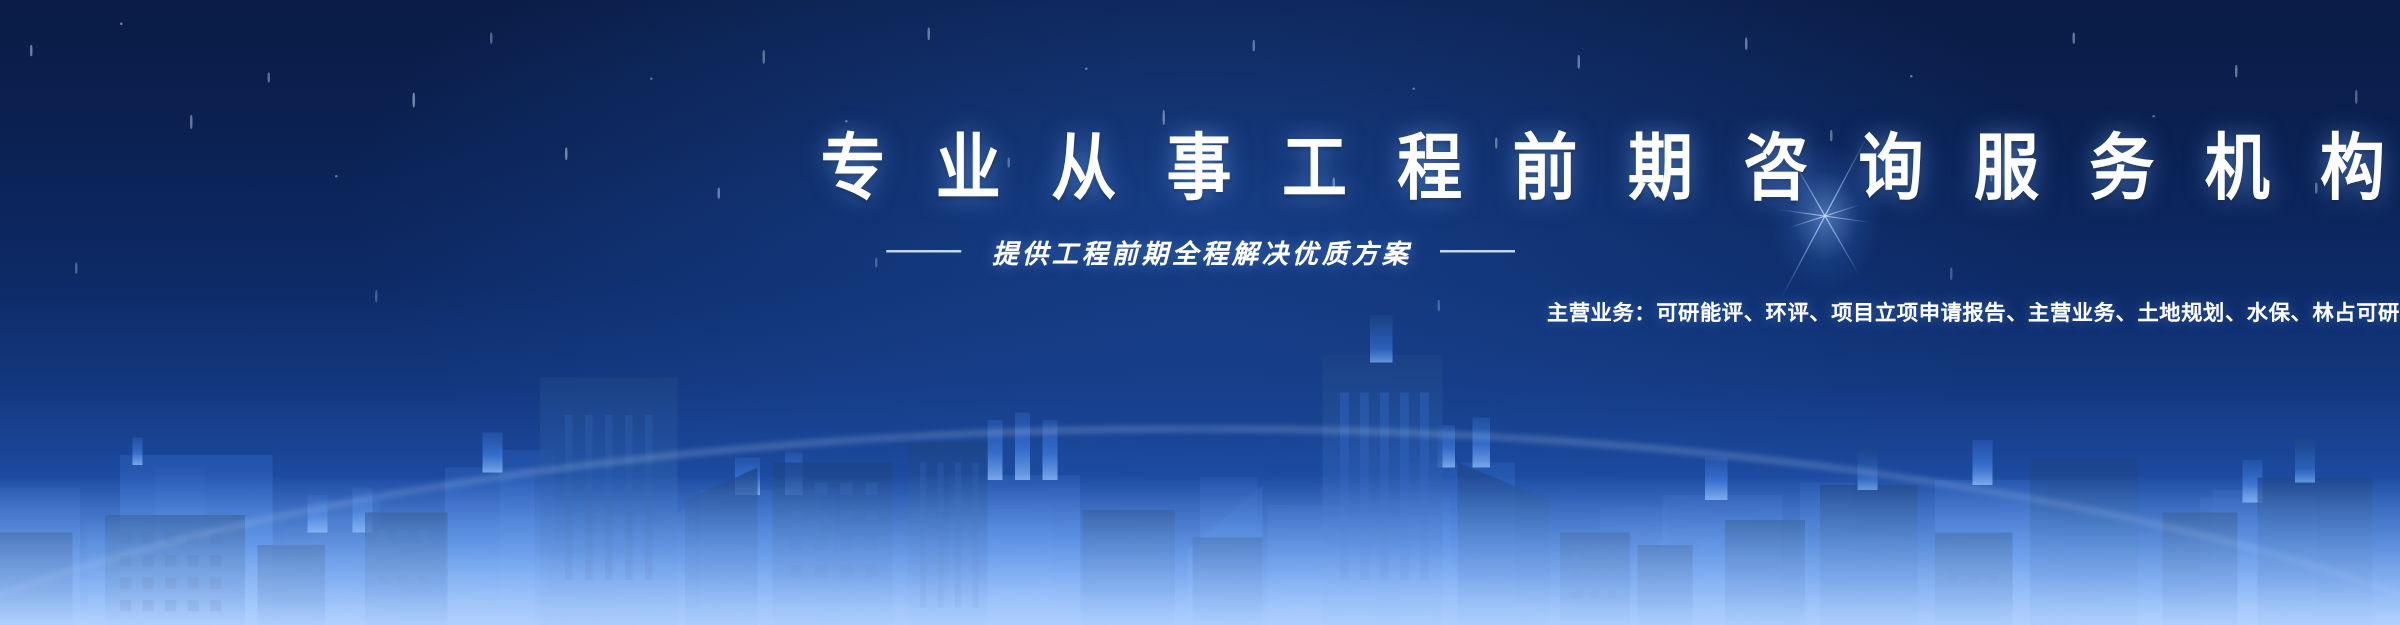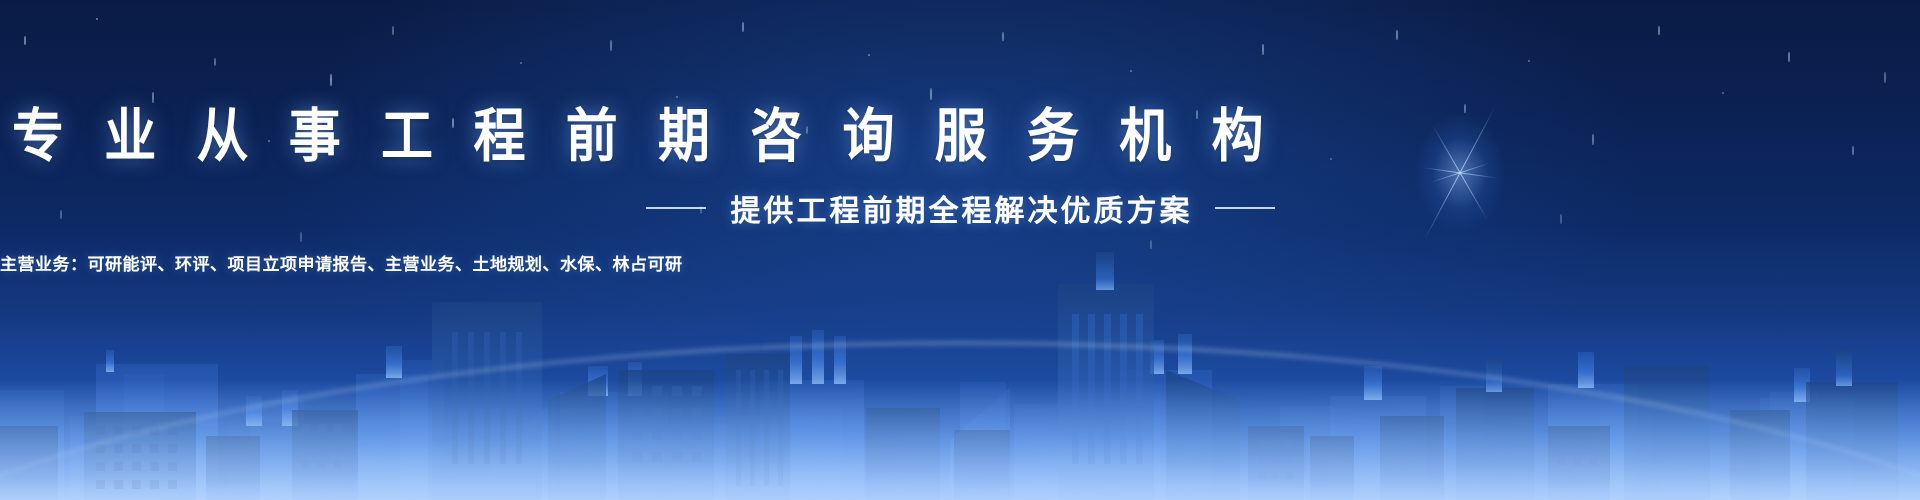--- a/index.html
+++ b/index.html
@@ -90,21 +90,21 @@
     filter:blur(2.5px);
   }
   .bottom-wash{
     position:absolute;left:0;right:0;bottom:0;height:120px;
     background:linear-gradient(180deg, rgba(120,175,250,0) 0%, rgba(150,195,252,.45) 45%, rgba(190,218,255,.8) 100%);
   }
 
   
   .content{
     position:absolute;left:0;right:0;top:0;
-    text-align:left;
+    text-align:right;
     padding-top:104px;
   }
   .title{
     margin:0;
     font-size:52px;
     font-weight:700;
     letter-spacing:12px;
     text-indent:12px;
     color:#ffffff;
     line-height:1.08;
@@ -121,26 +121,27 @@
     gap:22px;
     margin-top:26px;
   }
   .dash{
     display:block;
     width:60px;height:2px;
     background:rgba(215,232,255,.9);
   }
   .subtitle{
     margin:0;
-    font-size:30px;
+    font-size:21px;
     font-weight:700;
     letter-spacing:3px;
     text-indent:3px;
     color:#ffffff;
     text-shadow:0 0 12px rgba(120,175,255,.45);
+    font-style:italic;
   }
   .biz{
     margin:20px 0 0 0;
     font-size:17px;
     font-weight:700;
     letter-spacing:.5px;
     color:#ffffff;
     text-shadow:0 0 10px rgba(110,165,250,.4);
   }
 </style>

